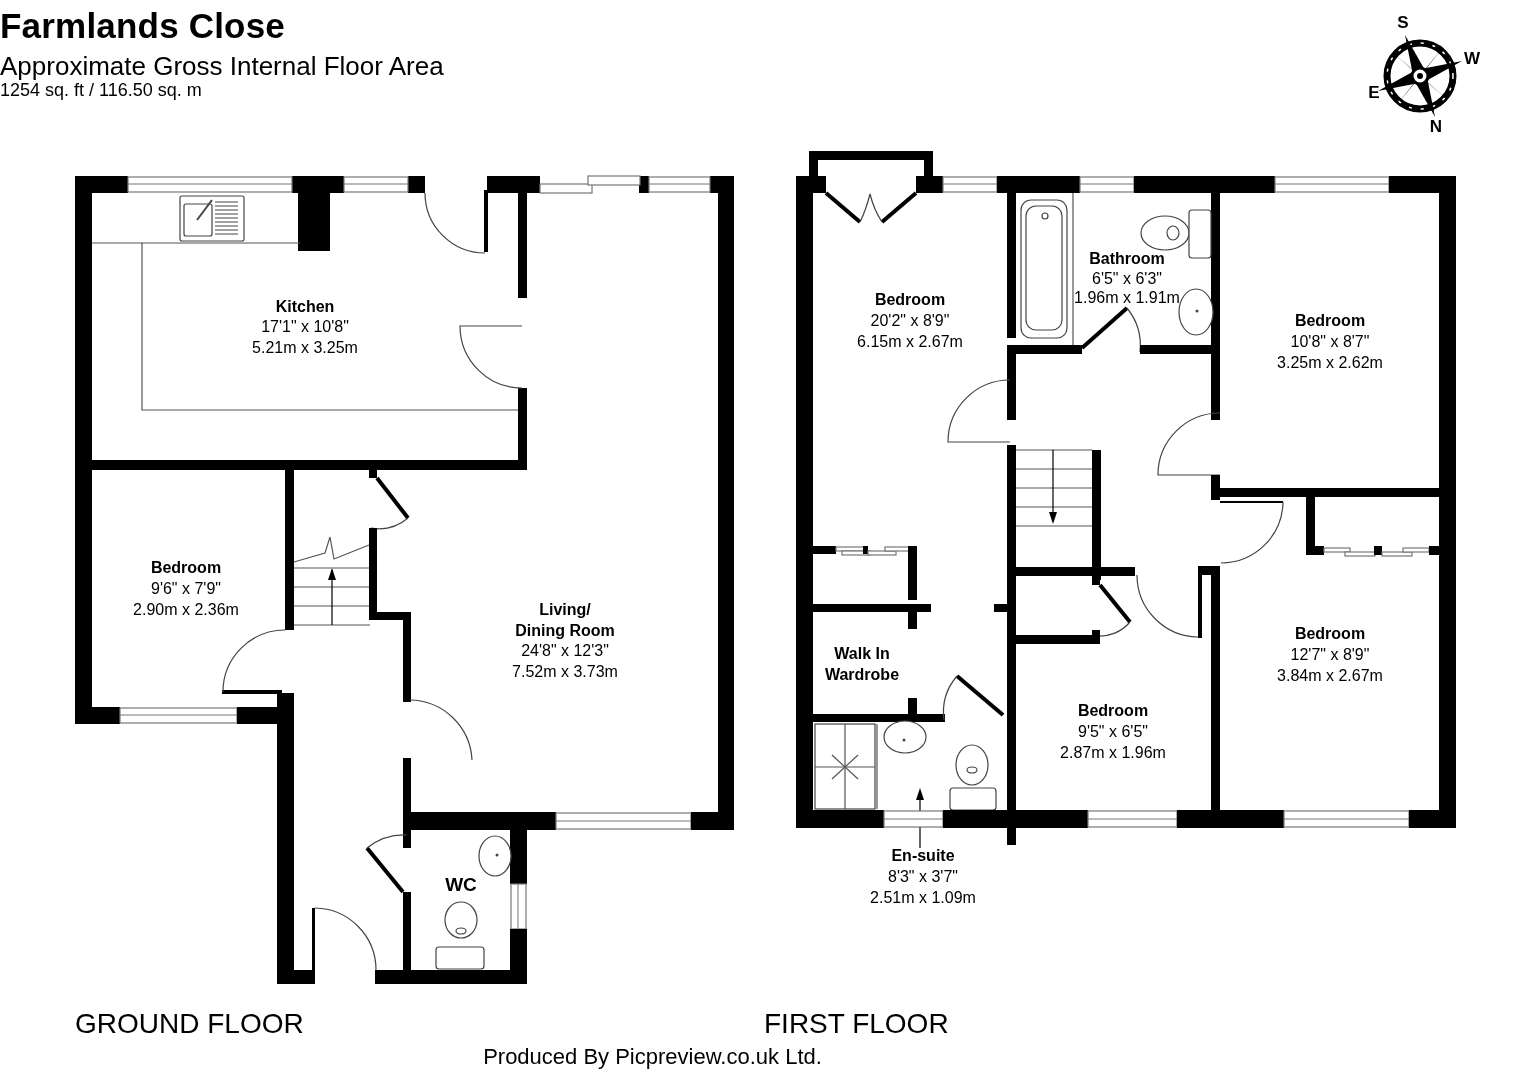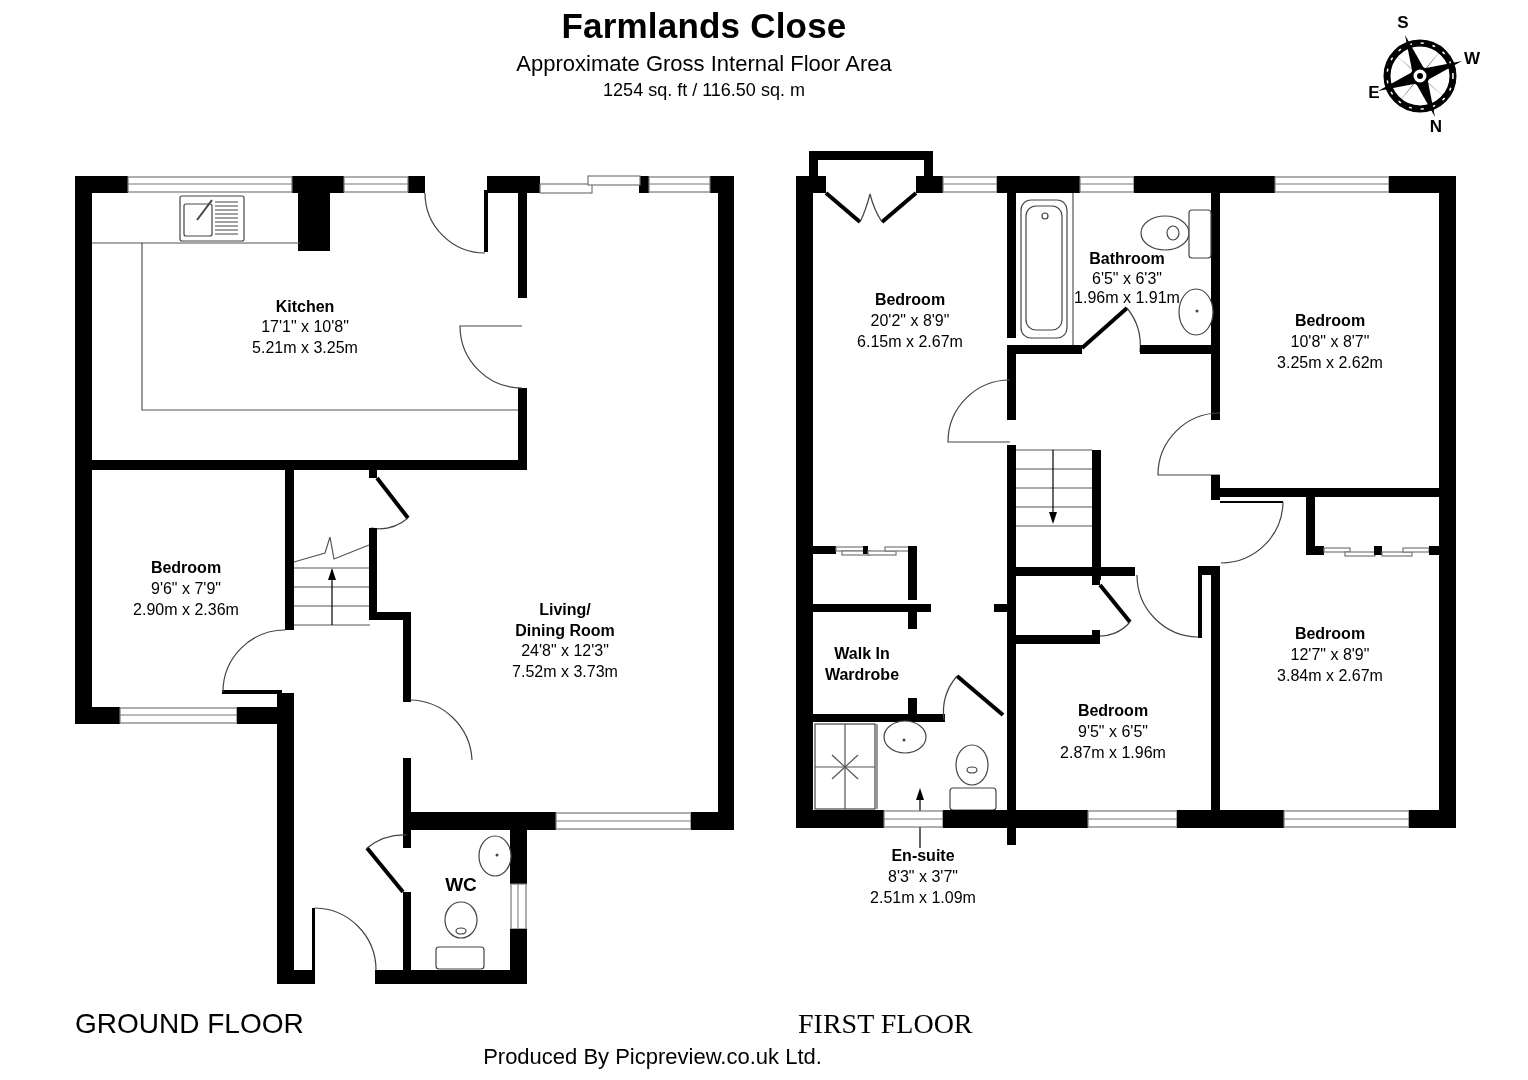--- a/index.html
+++ b/index.html
@@ -1,20 +1,20 @@
 <!DOCTYPE html>
 <html><head>
 <meta charset="utf-8">
 <style>
   html, body { margin: 0; padding: 0; background: #ffffff; }
   body { width: 1528px; height: 1080px; position: relative; overflow: hidden;
          font-family: "Liberation Sans", sans-serif; color: #000; }
-  .hdr { position: absolute; left: 0; width: 1408px; text-align: center; }
+  .hdr { position: absolute; left: 0; width: 1408px; }
   #title { top: 6px; font-size: 35px; font-weight: bold; letter-spacing: 0.2px; }
-  #subtitle { top: 51px; font-size: 22px; }
+  #subtitle { top: 51px; font-size: 26px; }
   #area { top: 80px; font-size: 18px; }
   .floor-label { position: absolute; font-size: 28px; top: 1008px; }
   #credit { position: absolute; top: 1044px; left: 0; width: 1305px; text-align: center; font-size: 22px; }
   svg#plan { position: absolute; left: 0; top: 0; }
   .wall { fill: #000; }
   .win { fill: #fff; stroke: #777; stroke-width: 1.2; }
   .thin { fill: none; stroke: #555; stroke-width: 1.2; }
   .door { fill: none; stroke: #444; stroke-width: 1.2; }
   .doorleaf { stroke: #000; stroke-width: 4; }
   .fix { fill: #fff; stroke: #444; stroke-width: 1.2; }
@@ -329,14 +329,14 @@
     <text class="rn" x="862" y="659">Walk In</text>
     <text class="rn" x="862" y="680">Wardrobe</text>
 
     <text class="rn" x="923" y="861">En-suite</text>
     <text class="rd" x="923" y="882">8'3" x 3'7"</text>
     <text class="rd" x="923" y="903">2.51m x 1.09m</text>
   </g>
 </svg>
 
 <div class="floor-label" style="left:75px;">GROUND FLOOR</div>
-<div class="floor-label" style="left:798px;font-family:Liberation Serif, serif;">FIRST FLOOR</div>
+<div class="floor-label" style="left:764px;">FIRST FLOOR</div>
 <div id="credit">Produced By Picpreview.co.uk Ltd.</div>
 
 </body></html>

